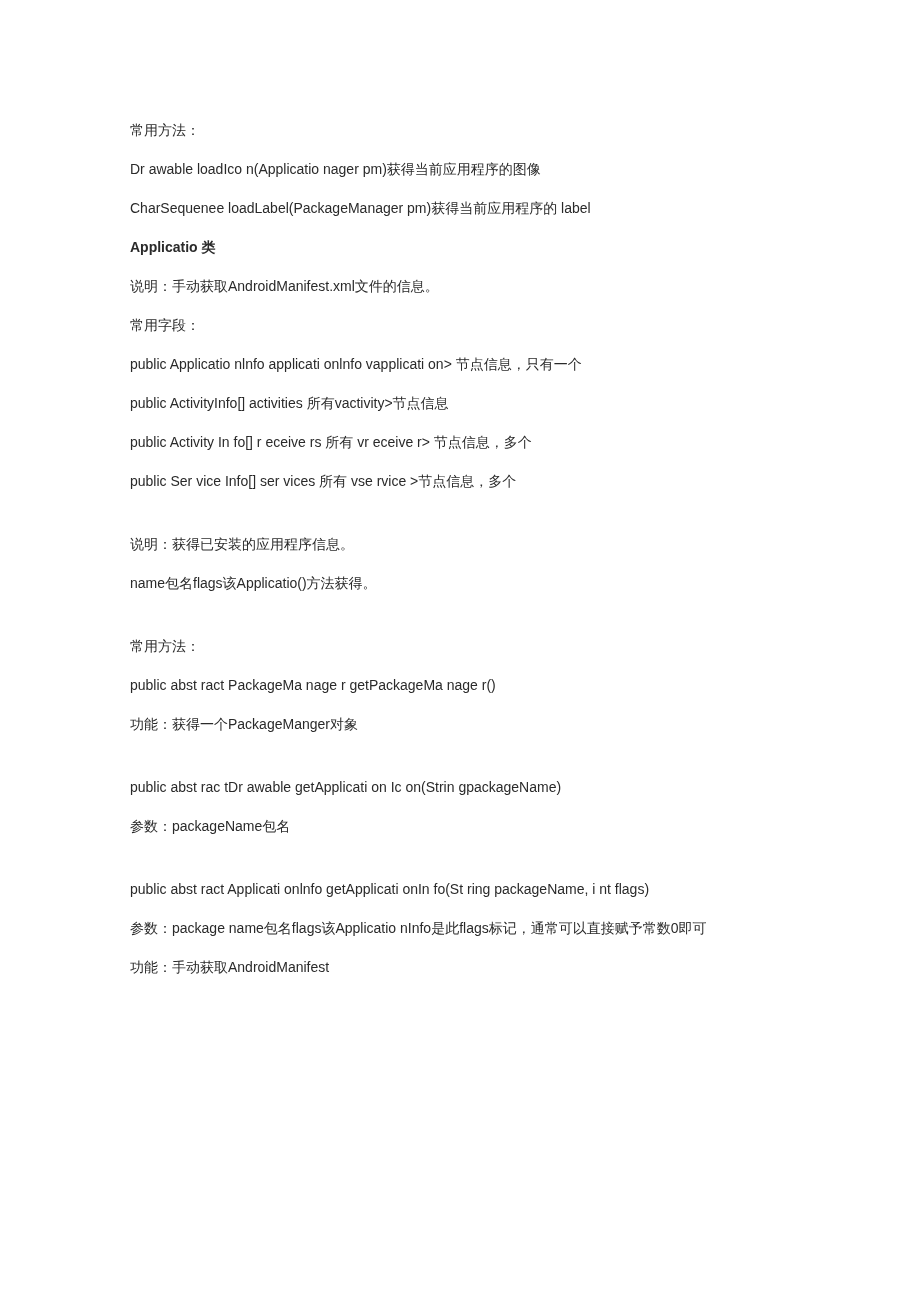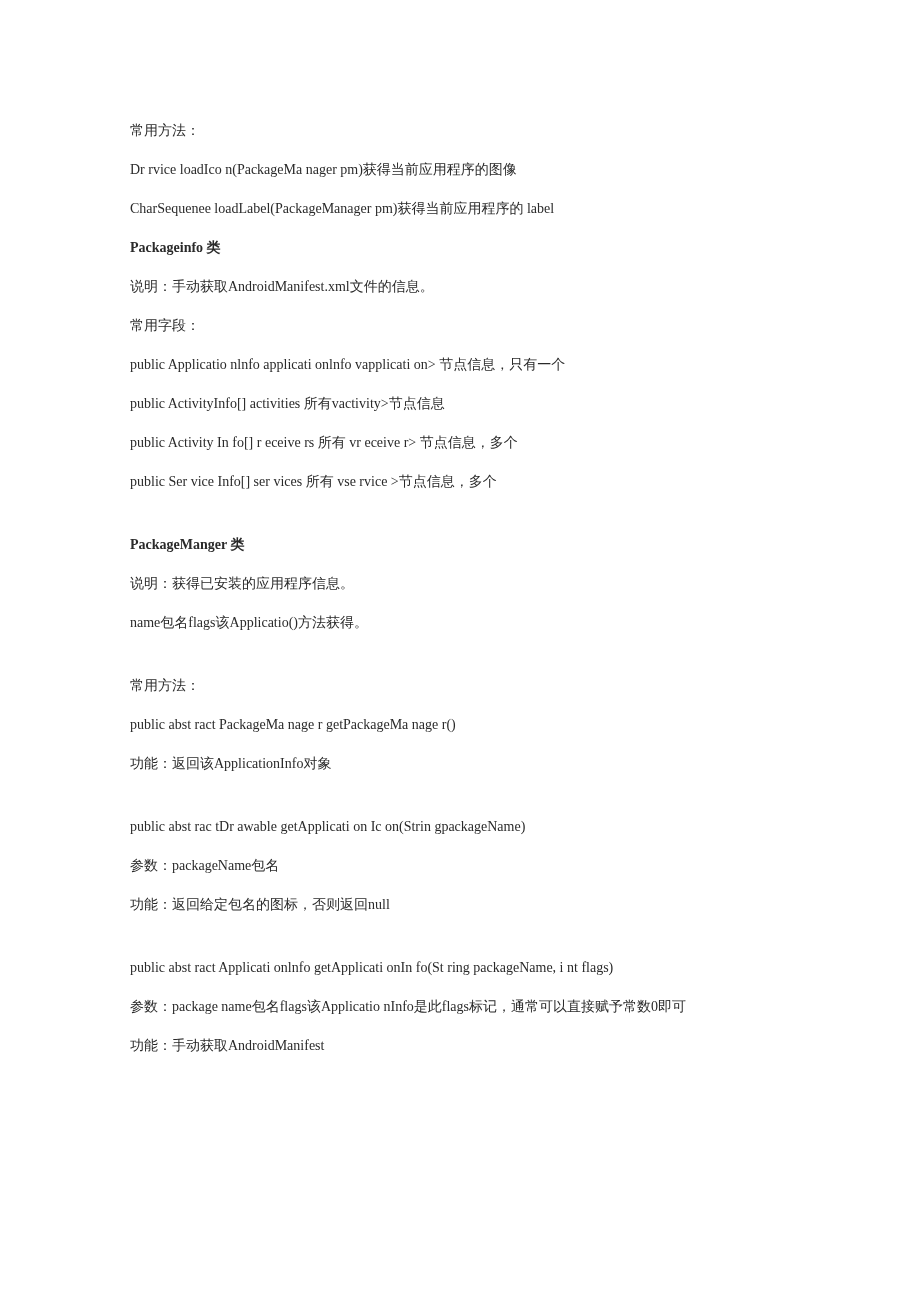--- a/index.html
+++ b/index.html
@@ -6,58 +6,55 @@
     margin: 0;
     padding: 0;
     background: #fff;
     font-family: Arial, "Microsoft YaHei", SimSun, sans-serif;
     width: 920px;
   }
   .page {
     padding: 120px 130px 120px 130px;
     box-sizing: border-box;
     width: 904px;
-    font-family: Liberation Serif, serif;
   }
   .line {
     font-size: 14px;
     color: #2a2a2a;
     line-height: 1.5;
     margin-bottom: 18px;
   }
   .bold {
     font-weight: bold;
   }
   .spacer {
     height: 24px;
   }
 </style>
 </head>
 <body>
 
 <div class="page" id="page">
     <div class="line">常用方法：</div>
-    <div class="line">Dr rvice loadIco n(PackageMa nager pm)获得当前应用程序的图像</div>
+    <div class="line">Dr awable loadIco n(Applicatio nager pm)获得当前应用程序的图像</div>
     <div class="line">CharSequenee loadLabel(PackageManager pm)获得当前应用程序的  label</div>
-    <div class="line bold">Packageinfo 类</div>
+    <div class="line bold">Applicatio 类</div>
     <div class="line">说明：手动获取AndroidManifest.xml文件的信息。</div>
     <div class="line">常用字段：</div>
     <div class="line">public Applicatio nlnfo applicati onlnfo vapplicati on&gt; 节点信息，只有一个</div>
     <div class="line">public ActivityInfo[] activities 所有vactivity&gt;节点信息</div>
     <div class="line">public Activity In fo[] r eceive rs 所有  vr eceive r&gt; 节点信息，多个</div>
     <div class="line">public Ser vice Info[] ser vices 所有  vse rvice &gt;节点信息，多个</div>
     <div class="spacer"></div>
-    <div class="line bold">PackageManger 类</div>
     <div class="line">说明：获得已安装的应用程序信息。</div>
     <div class="line">name包名flags该Applicatio()方法获得。</div>
     <div class="spacer"></div>
     <div class="line">常用方法：</div>
     <div class="line">public abst ract PackageMa nage r getPackageMa nage r()</div>
-    <div class="line">功能：返回该ApplicationInfo对象</div>
+    <div class="line">功能：获得一个PackageManger对象</div>
     <div class="spacer"></div>
     <div class="line">public abst rac tDr awable getApplicati on Ic on(Strin gpackageName)</div>
     <div class="line">参数：packageName包名</div>
-    <div class="line">功能：返回给定包名的图标，否则返回null</div>
     <div class="spacer"></div>
     <div class="line">public abst ract Applicati onlnfo getApplicati onIn fo(St ring packageName, i nt flags)</div>
     <div class="line">参数：package name包名flags该Applicatio nInfo是此flags标记，通常可以直接赋予常数0即可</div>
     <div class="line">功能：手动获取AndroidManifest</div>
   </div>
 
 </body></html>

